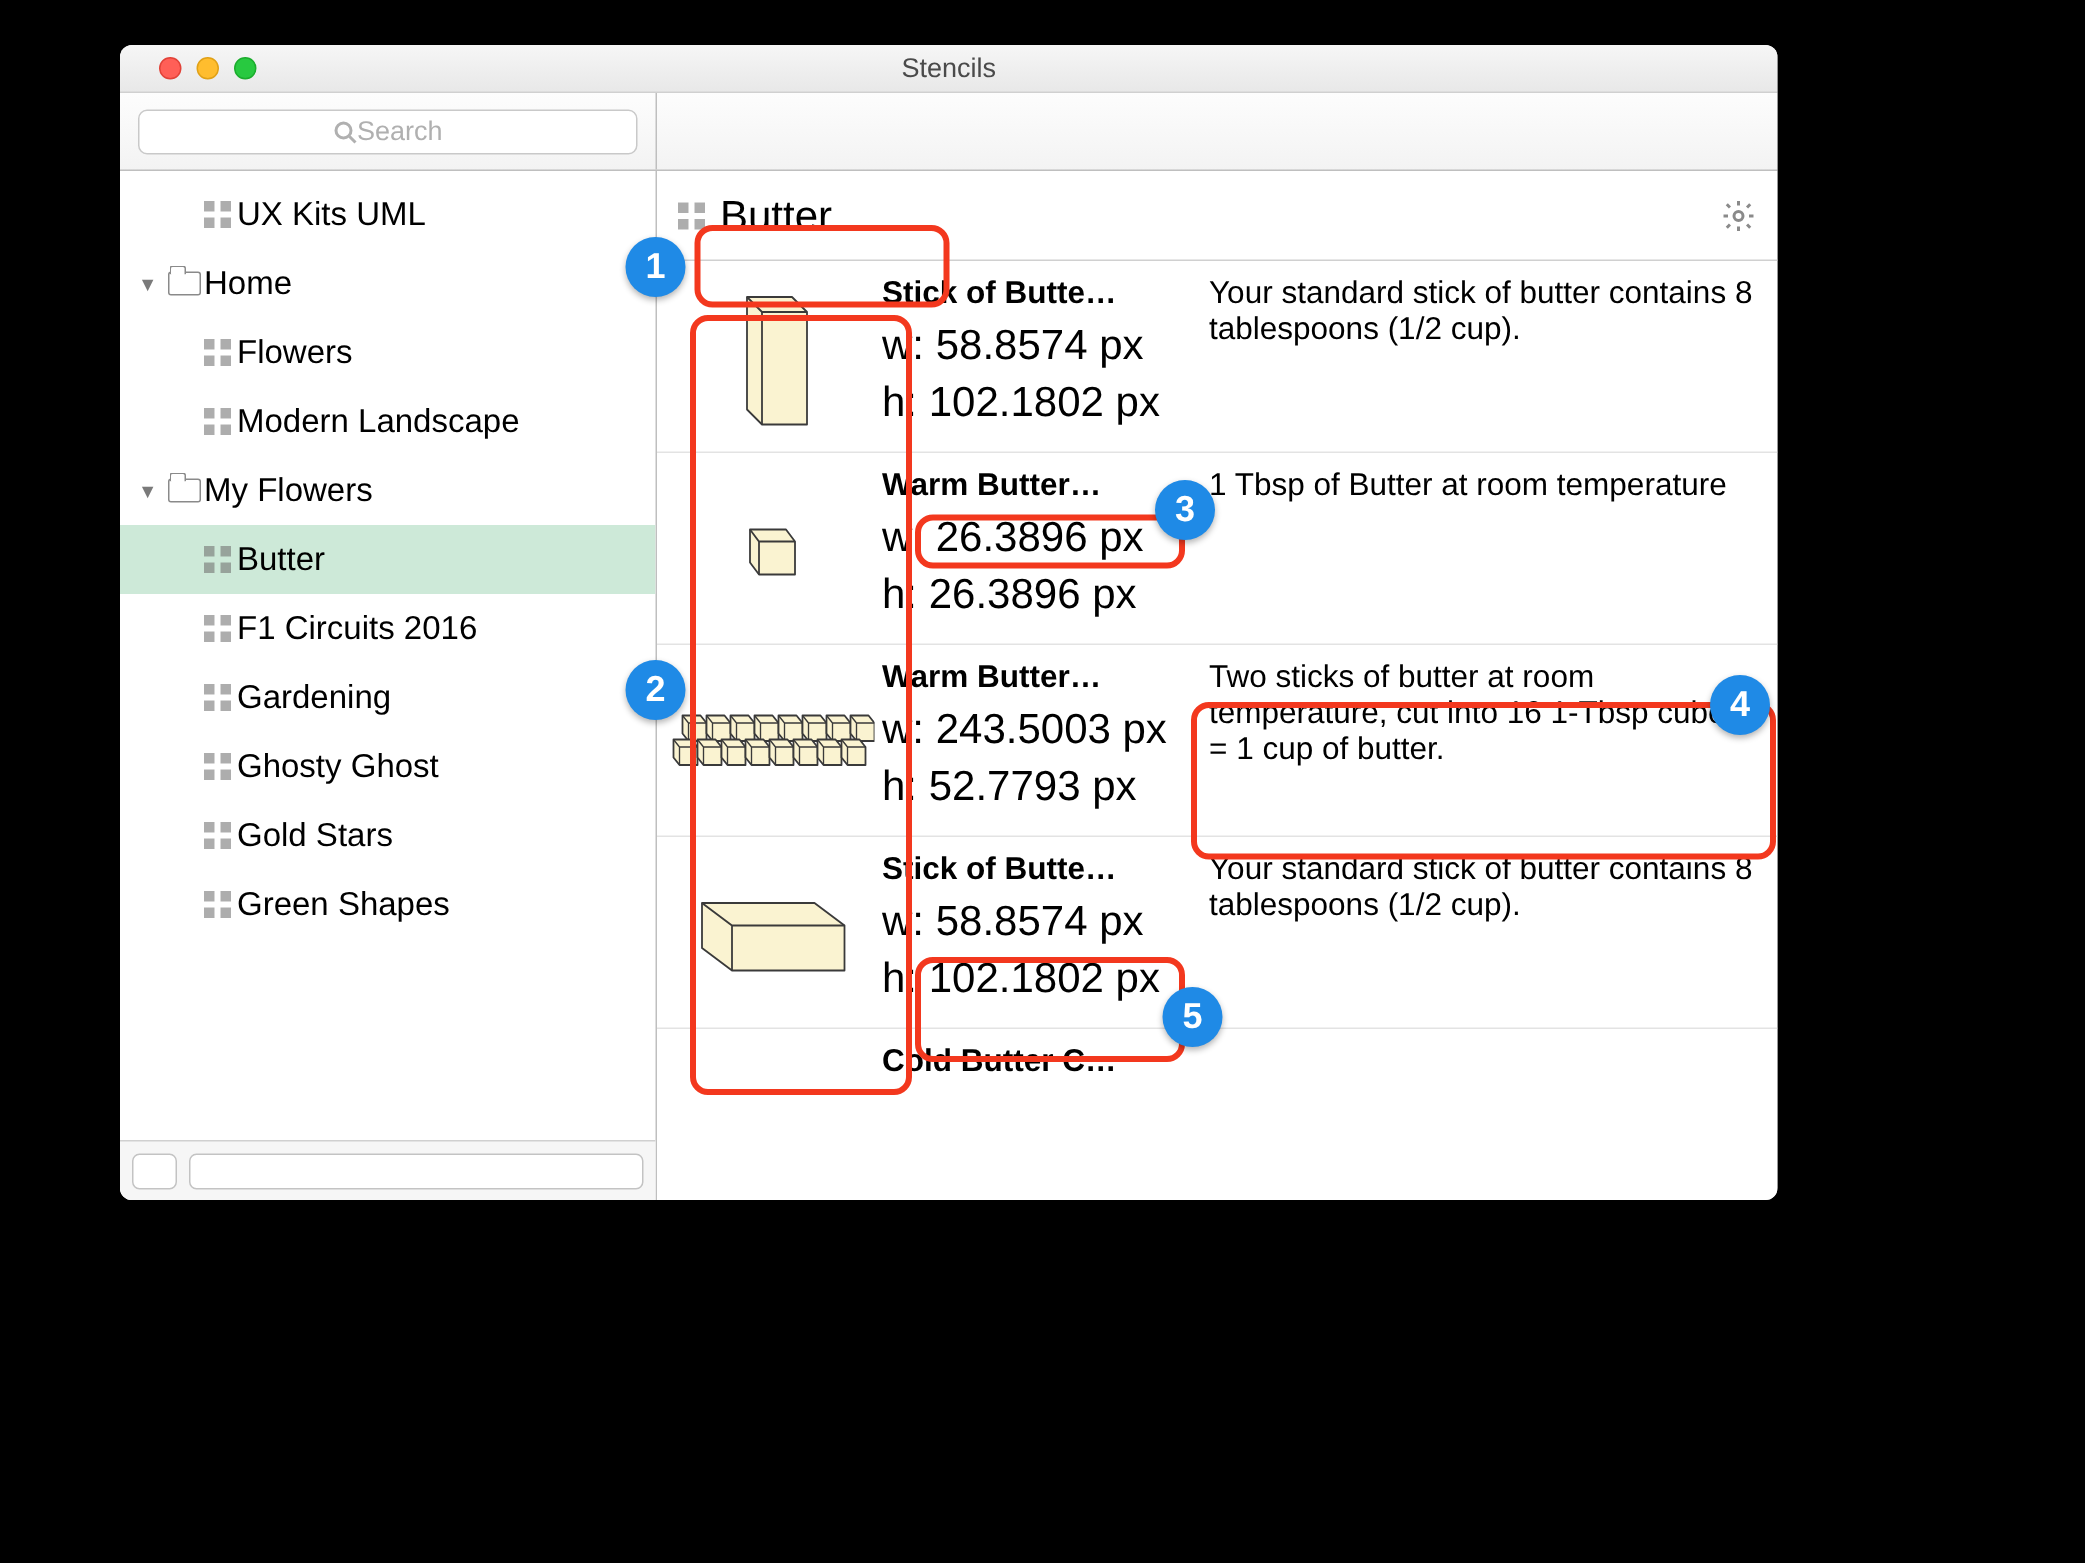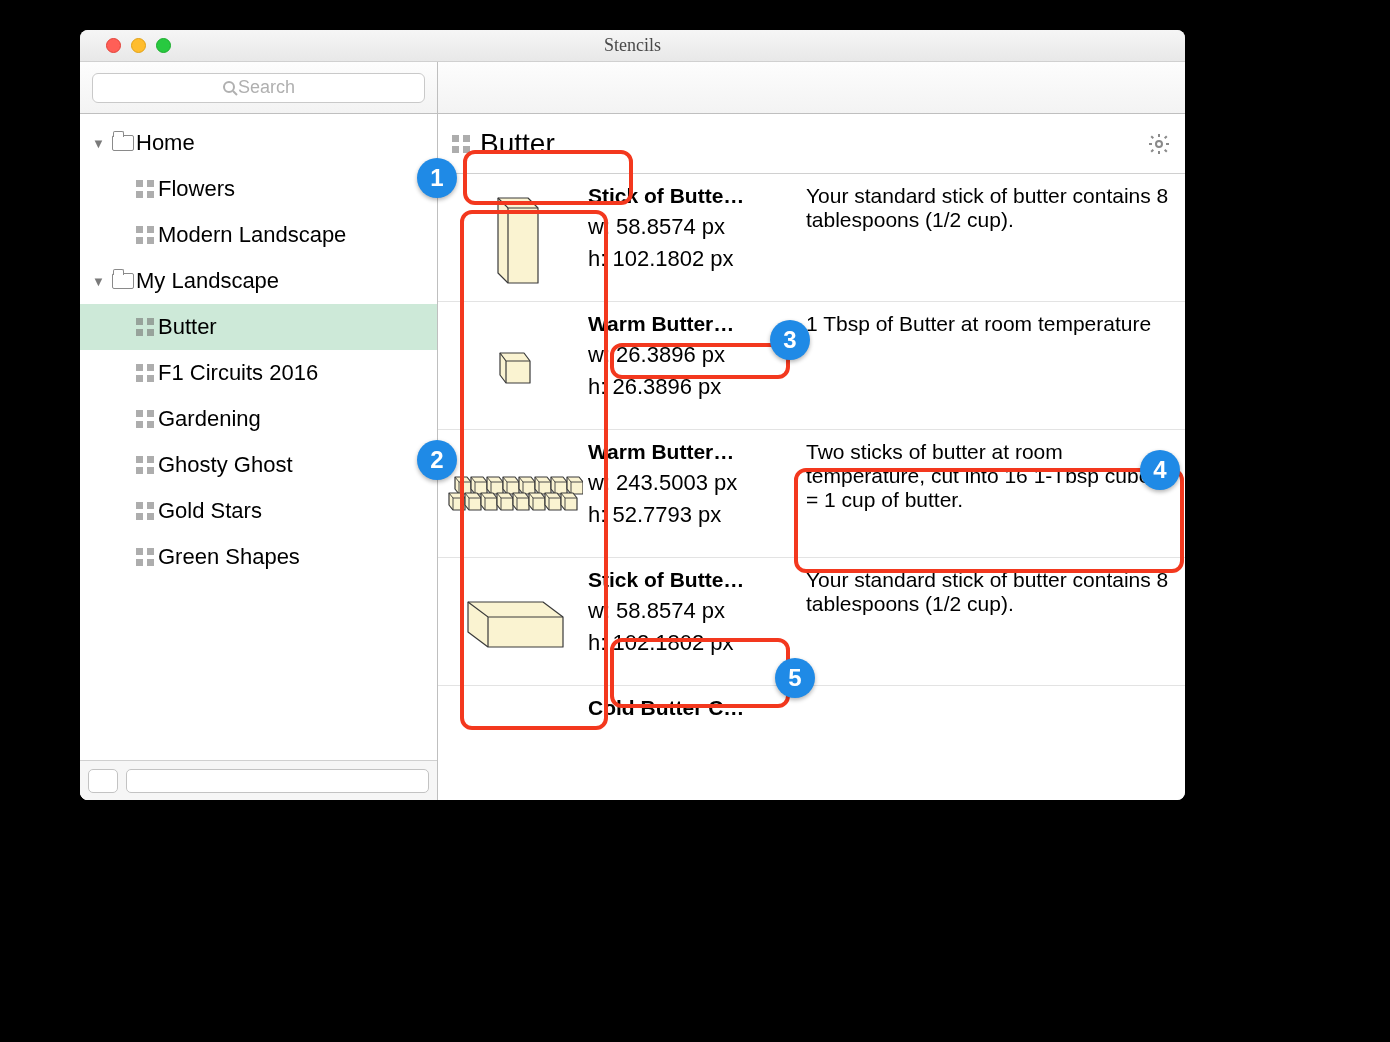--- a/index.html
+++ b/index.html
@@ -26,21 +26,20 @@
     flex-direction: column;
   }
   .titlebar {
     height: 32px;
     display: flex;
     align-items: center;
     padding: 0 26px;
     position: relative;
     border-bottom: 1px solid #d0d0d0;
     background: linear-gradient(#f6f6f6,#e8e8e8);
-    font-family: Liberation Serif, serif;
   }
   .traffic { display:flex; gap:10px; }
   .tl { width:15px; height:15px; border-radius:50%; }
   .tl.red{background:#ff5f57;border:1px solid #e24238;}
   .tl.yellow{background:#ffbd2e;border:1px solid #e1a116;}
   .tl.green{background:#28c940;border:1px solid #1bad2d;}
   .titlebar-title {
     position:absolute; left:0; right:0; text-align:center;
     font-size:18px; color:#4a4a4a;
   }
@@ -105,21 +104,21 @@
   .item{
     display:flex;border-bottom:1px solid #e3e3e3;min-height:128px;
   }
   .item .thumb{
     width:150px;display:flex;align-items:center;justify-content:center;
   }
   .item .meta{
     width:210px;padding:10px 6px 10px 0;font-size:21px;
   }
   .item .meta .name{font-weight:700;white-space:nowrap;overflow:hidden;text-overflow:ellipsis;}
-  .item .meta .dim{margin-top:6px;font-size:22px;}
+  .item .meta .dim{margin-top:6px;font-size:28px;}
   .item .desc{
     flex:1;padding:10px 14px 10px 8px;font-size:21px;
   }
   svg{display:block;}
 
   
   .callout{
     position:absolute;width:40px;height:40px;border-radius:50%;
     background:#1f8ae6;color:#fff;font-weight:700;font-size:24px;
     display:flex;align-items:center;justify-content:center;
@@ -181,20 +180,26 @@
         </span>
         <span>Search</span>
       </div>
     </div>
   </div>
 
   <div class="content">
 
     <div class="sidebar">
       <div class="tree" id="tree">
+          <div class="node depth2">
+            <span class="icn">
+              <span class="grid-icon"></span>
+            </span>
+            <span>UX Kits UML</span>
+          </div>
           <div class="node depth1">
             <span class="disclosure">▼</span>
             <span class="icn">
               <span class="folder-icon"></span>
             </span>
             <span>Home</span>
           </div>
           <div class="node depth2">
             <span class="icn">
               <span class="grid-icon"></span>
@@ -205,21 +210,21 @@
             <span class="icn">
               <span class="grid-icon"></span>
             </span>
             <span>Modern Landscape</span>
           </div>
           <div class="node depth1">
             <span class="disclosure">▼</span>
             <span class="icn">
               <span class="folder-icon"></span>
             </span>
-            <span>My Landscape</span>
+            <span>My Flowers</span>
           </div>
           <div class="node depth2 selected">
             <span class="icn">
               <span class="grid-icon"></span>
             </span>
             <span>Butter</span>
           </div>
           <div class="node depth2">
             <span class="icn">
               <span class="grid-icon"></span>

